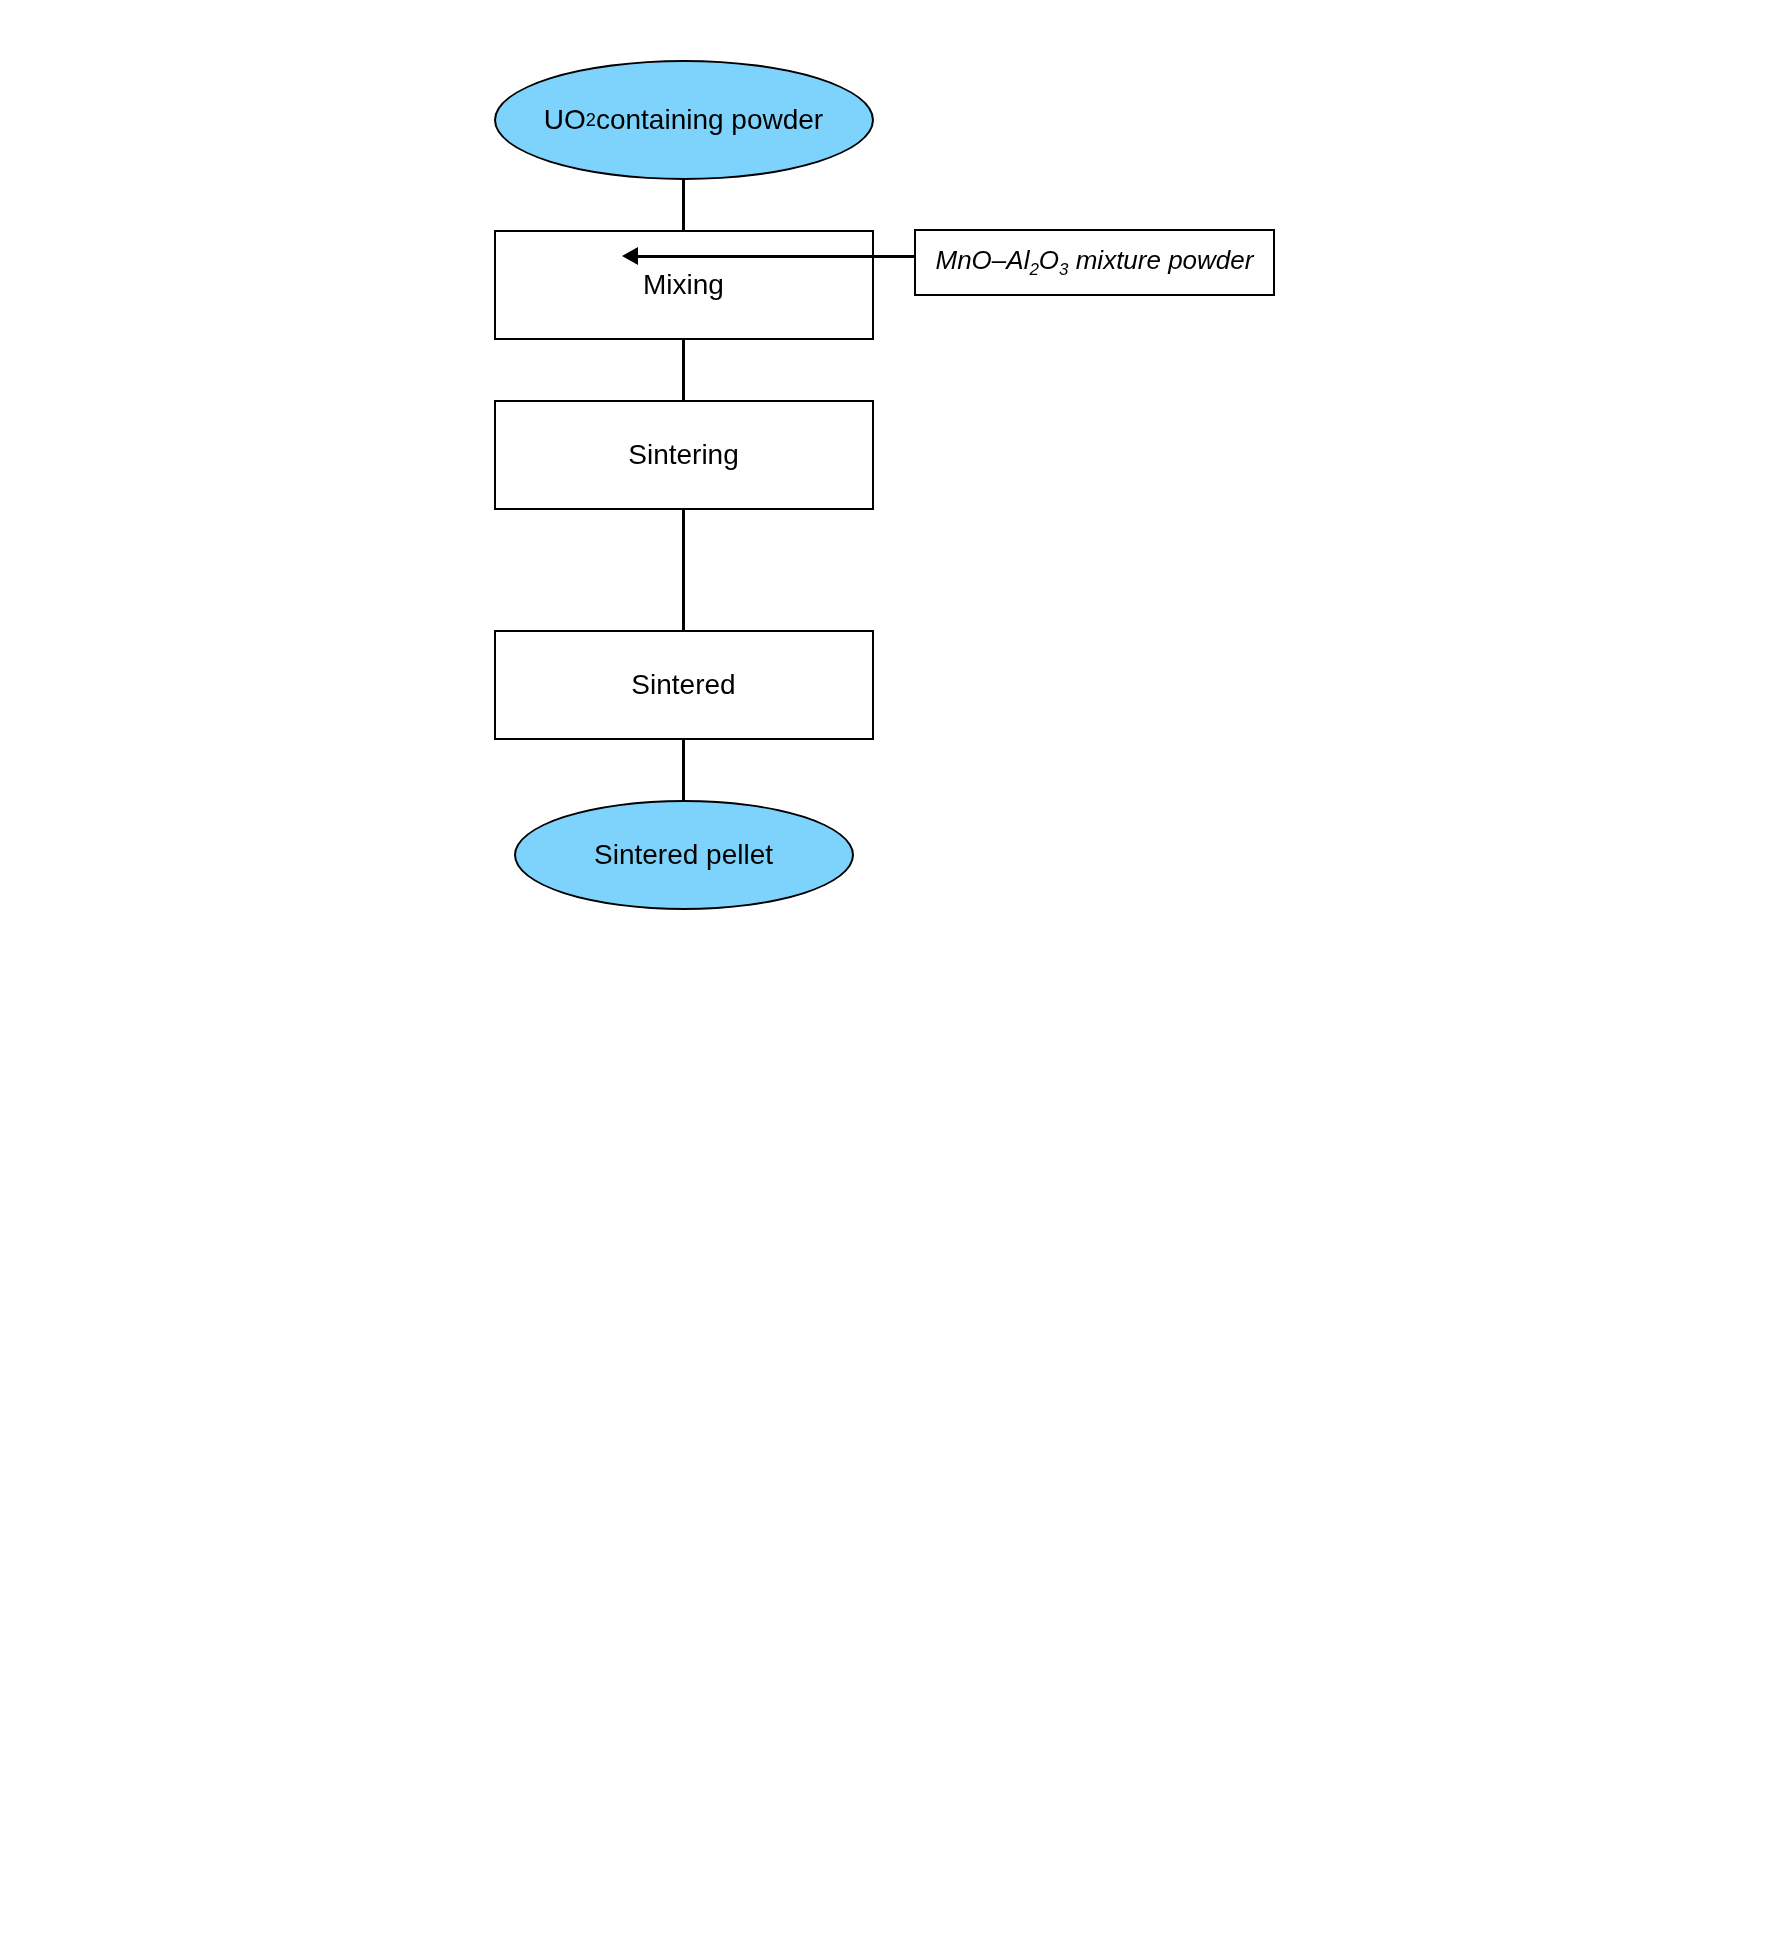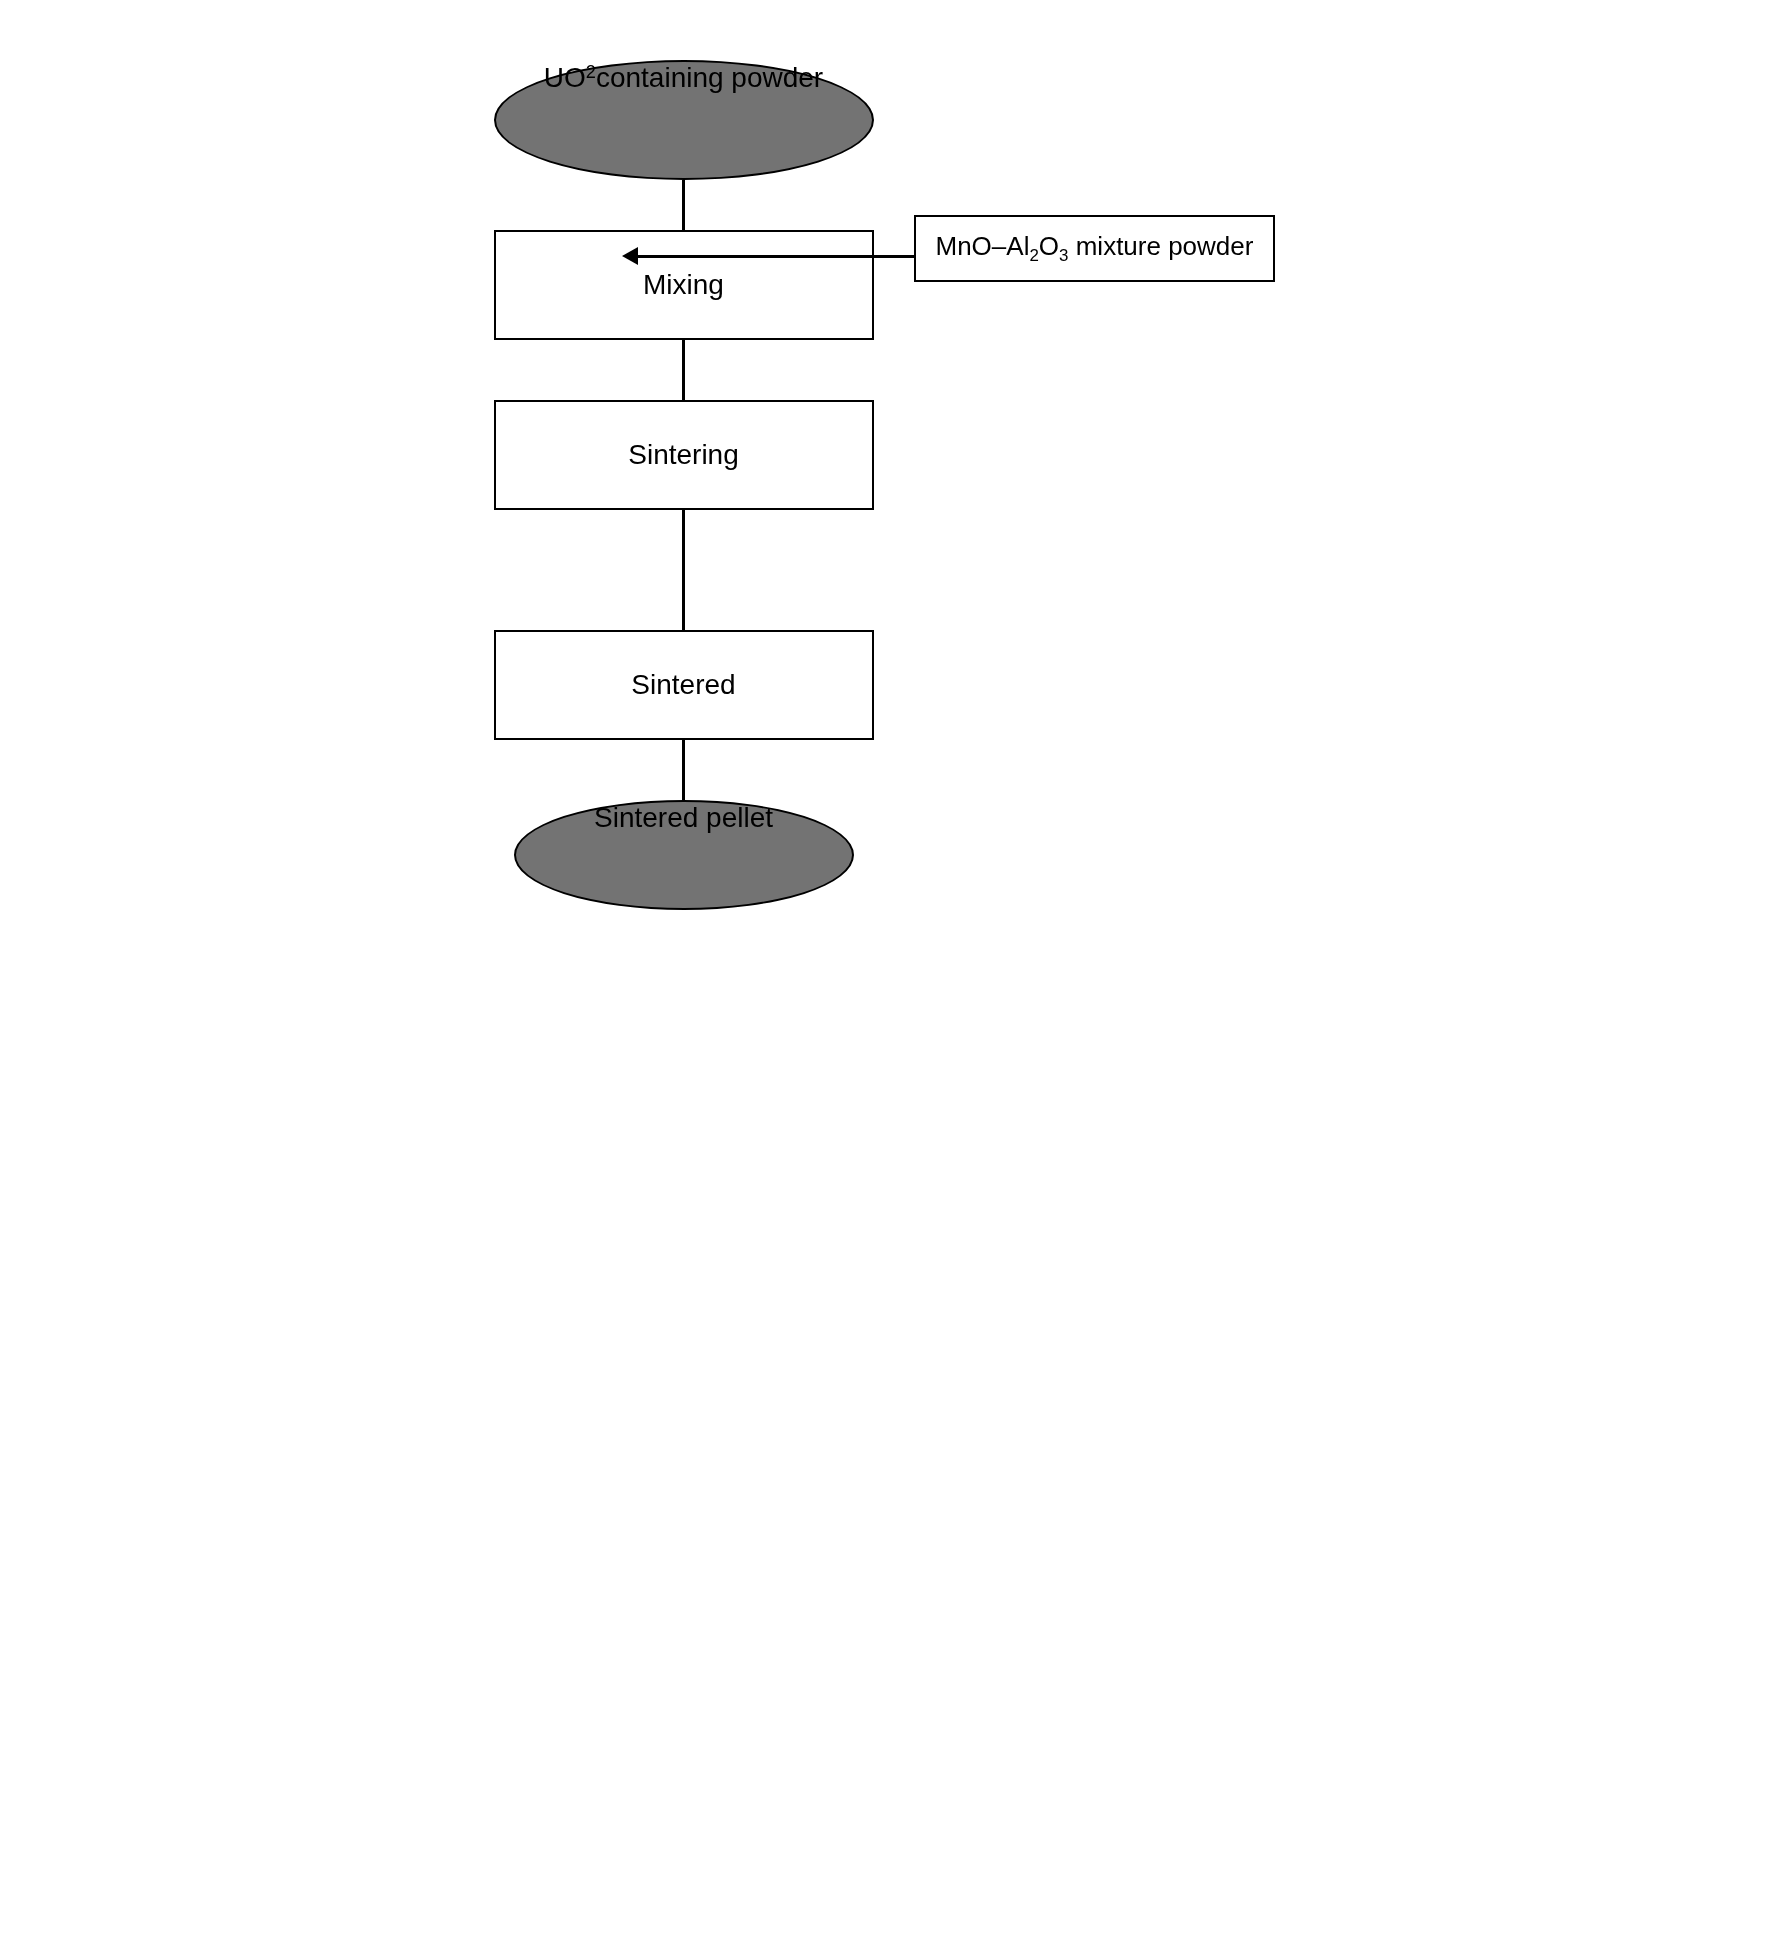--- a/index.html
+++ b/index.html
@@ -33,22 +33,22 @@
       align-items: center;
       width: 420px;
       margin-left: 40px;
     }
 
     .ellipse {
       border: 2.5px solid #000;
       border-radius: 50%;
       display: flex;
       justify-content: center;
-      align-items: flex-start;
-      background: #737373;
+      align-items: center;
+      background: #7dd3fc;
       font-size: 28px;
       font-weight: normal;
       color: #000;
       text-align: center;
     }
 
     .top-ellipse {
       width: 380px;
       height: 120px;
     }
@@ -85,24 +85,25 @@
       height: 50px;
     }
 
     .connector-medium {
       height: 60px;
     }
 
     
     .side-box-wrapper {
       position: absolute;
-      top: 155px;
+      top: 169px;
       left: 480px;
       display: flex;
       align-items: center;
+      font-style: italic;
     }
 
     .side-rect {
       border: 2.5px solid #000;
       padding: 14px 20px;
       background: #fff;
       font-size: 26px;
       font-weight: normal;
       color: #000;
       white-space: nowrap;

